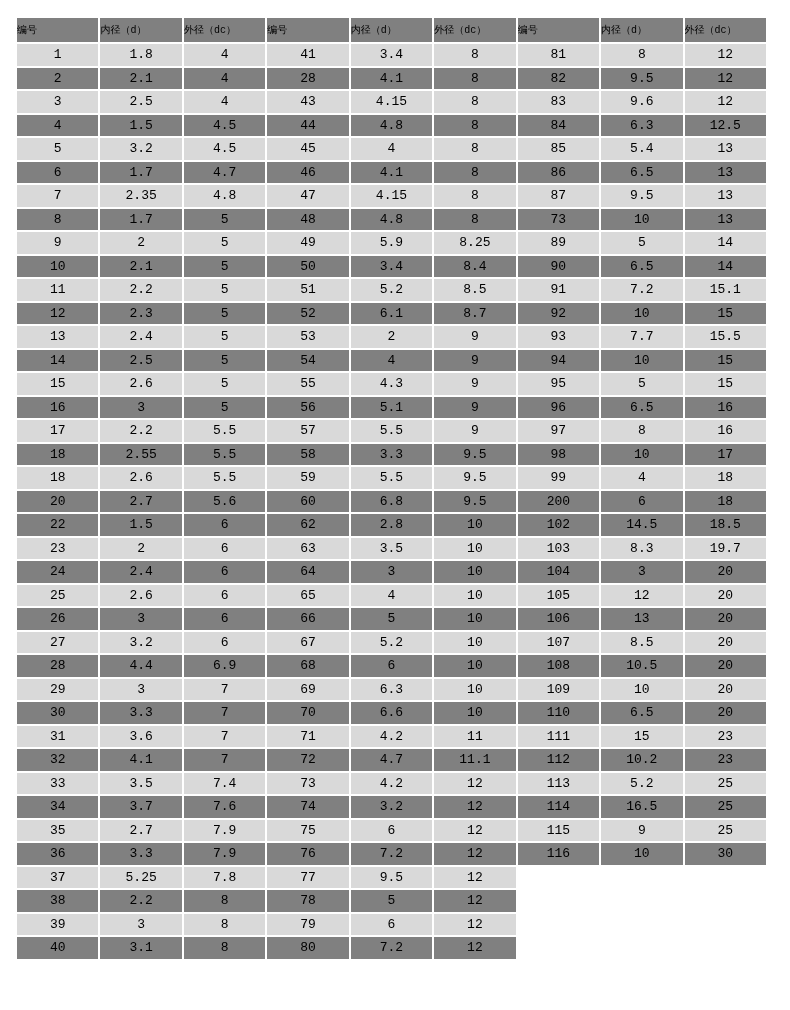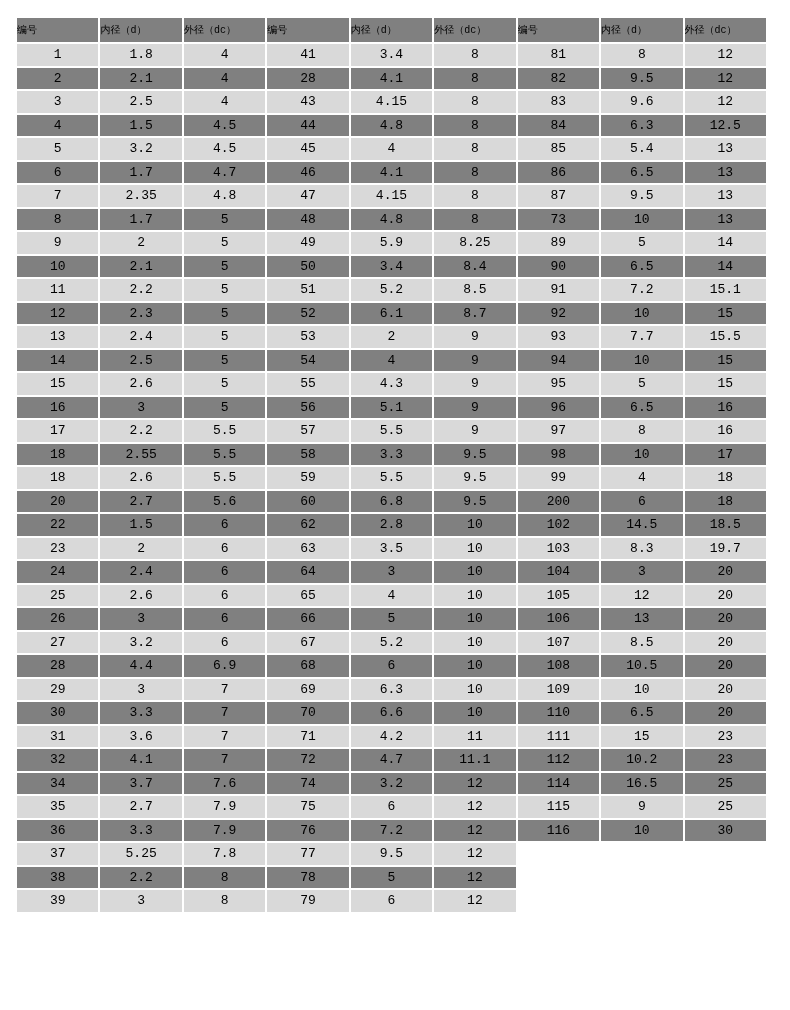--- a/index.html
+++ b/index.html
@@ -392,20 +392,31 @@
         <td>32</td>
         <td>4.1</td>
         <td>7</td>
         <td>72</td>
         <td>4.7</td>
         <td>11.1</td>
         <td>112</td>
         <td>10.2</td>
         <td>23</td>
       </tr>
+      <tr class="light">
+        <td>33</td>
+        <td>3.5</td>
+        <td>7.4</td>
+        <td>73</td>
+        <td>4.2</td>
+        <td>12</td>
+        <td>113</td>
+        <td>5.2</td>
+        <td>25</td>
+      </tr>
       <tr class="dark">
         <td>34</td>
         <td>3.7</td>
         <td>7.6</td>
         <td>74</td>
         <td>3.2</td>
         <td>12</td>
         <td>114</td>
         <td>16.5</td>
         <td>25</td>
@@ -458,14 +469,25 @@
         <td>39</td>
         <td>3</td>
         <td>8</td>
         <td>79</td>
         <td>6</td>
         <td>12</td>
         <td class="empty"></td>
         <td class="empty"></td>
         <td class="empty"></td>
       </tr>
+      <tr class="dark">
+        <td>40</td>
+        <td>3.1</td>
+        <td>8</td>
+        <td>80</td>
+        <td>7.2</td>
+        <td>12</td>
+        <td class="empty"></td>
+        <td class="empty"></td>
+        <td class="empty"></td>
+      </tr>
     </tbody>
 </table>
 
 </body></html>

